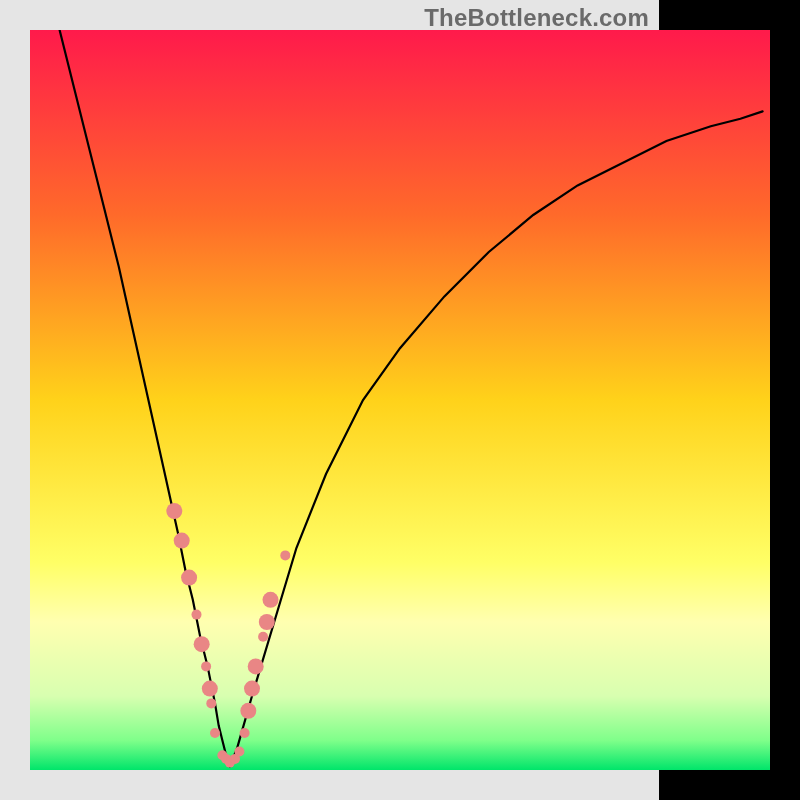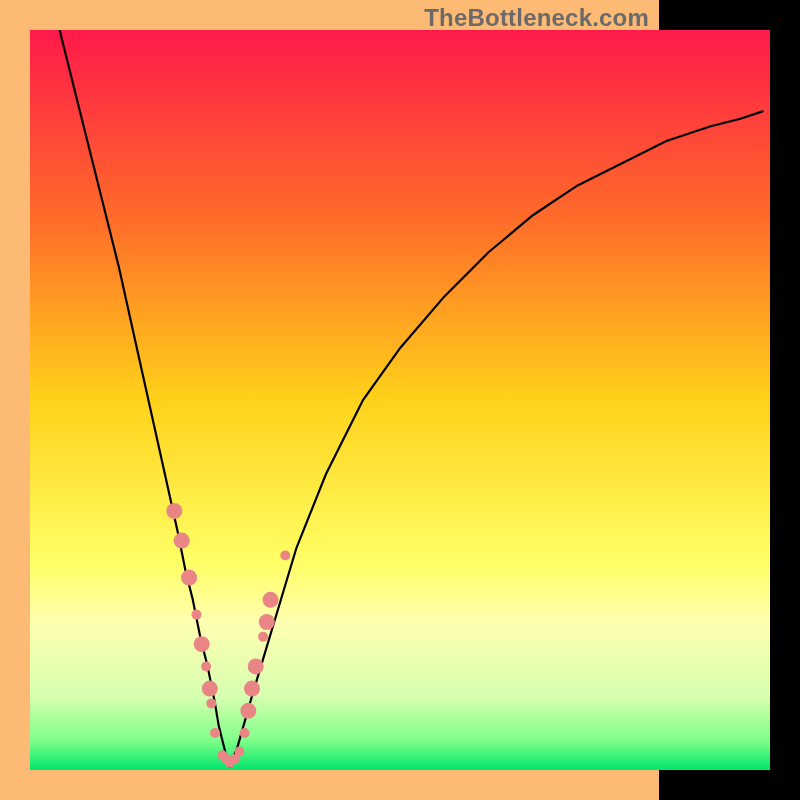--- a/index.html
+++ b/index.html
@@ -7,21 +7,21 @@
     padding: 0;
     width: 800px;
     height: 800px;
     background: #000;
     overflow: hidden;
   }
   .frame {
     position: relative;
     width: 659px;
     height: 800px;
-    background: #fdba74;
+    background: #e5e5e5;
   }
   .plot {
     position: absolute;
     left: 30px;
     top: 30px;
     width: 740px;
     height: 740px;
   }
   .watermark {
     position: absolute;

